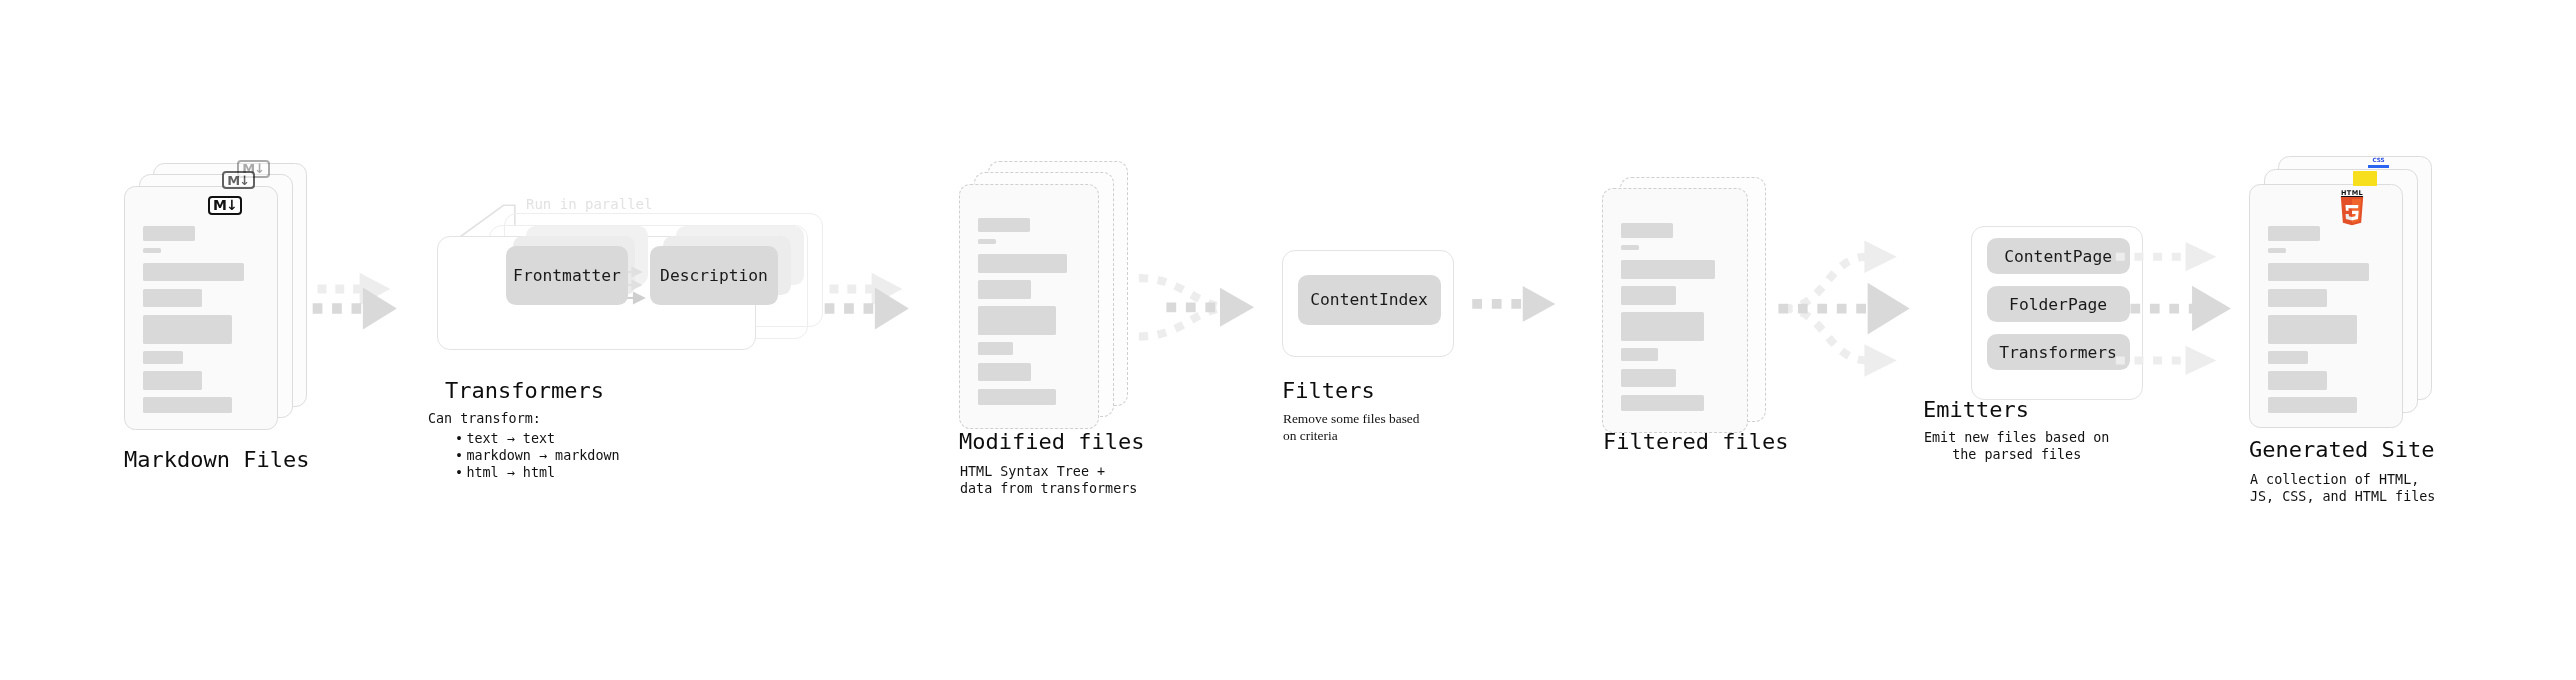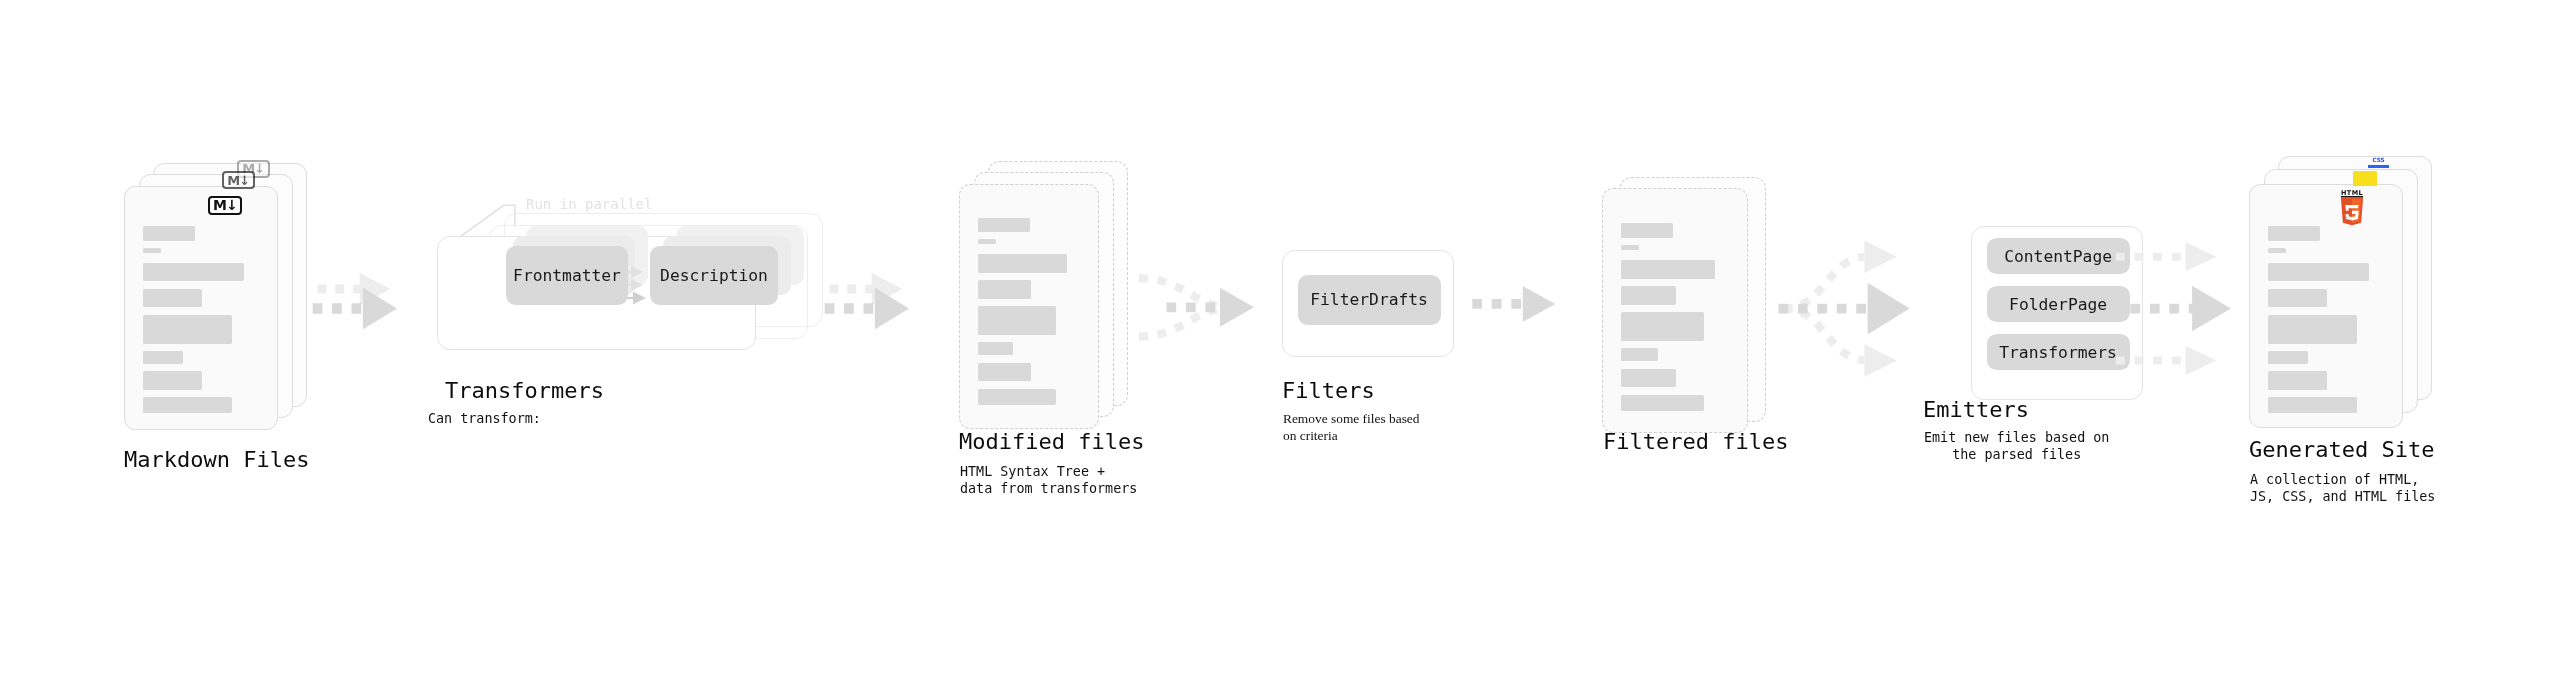--- a/index.html
+++ b/index.html
@@ -180,20 +180,25 @@
         <line x1="0" y1="38" x2="32" y2="38"></line>
           <polygon points="32,32 44,38 32,44" fill="#cfcfcf"></polygon>
       </g>
     </svg>
 
     <div class="chip" style="left:61px;top:57px;width:122px;height:59px;">Frontmatter</div>
     <div class="chip" style="left:205px;top:57px;width:128px;height:59px;">Description</div>
   </div>
   <div class="caption-title" style="left:445px;top:378px;">Transformers</div>
   <div class="caption-sub" style="left:428px;top:410px;">Can transform:</div>
+  <div class="caption-list" style="left:455px;top:430px;">
+    <div class="li"><span class="bullet">•</span><span>text → text</span></div>
+    <div class="li"><span class="bullet">•</span><span>markdown → markdown</span></div>
+    <div class="li"><span class="bullet">•</span><span>html → html</span></div>
+  </div>
 
   <svg class="ovl" style="left:821px;top:268px;" width="98" height="89" viewBox="0 0 120 110">
     <g stroke="#ededed" stroke-width="11" stroke-dasharray="11 11" fill="none">
       <line x1="10" y1="26" x2="72" y2="26"></line>
     </g>
     <polygon points="62,6 100,26 62,46" fill="#ededed"></polygon>
     <g stroke="#d9d9d9" stroke-width="13" stroke-dasharray="12 12" fill="none">
       <line x1="4" y1="50" x2="74" y2="50"></line>
     </g>
     <polygon points="66,24 108,50 66,76" fill="#d9d9d9"></polygon>
@@ -227,21 +232,21 @@
       <path d="M6,94 C58,94 70,64 112,58"></path>
     </g>
     <g stroke="#d9d9d9" stroke-width="12" stroke-dasharray="12 12" fill="none">
       <line x1="40" y1="58" x2="112" y2="58"></line>
     </g>
     <polygon points="106,34 148,58 106,82" fill="#d9d9d9"></polygon>
   </svg>
 
   <div class="node" style="left:1282px;top:250px;">
     <div class="groupbox" style="left:0;top:0;width:172px;height:107px;">
-      <div class="chip" style="left:14.6px;top:23.6px;width:143px;height:50px;">FilterDrafts</div>
+      <div class="chip" style="left:14.6px;top:23.6px;width:143px;height:50px;">ContentIndex</div>
     </div>
   </div>
   <div class="caption-title" style="left:1282px;top:378px;">Filters</div>
   <div class="caption-sub" style="left:1283px;top:410px;font-family:Liberation Serif, serif;">Remove some files based
 on criteria</div>
 
   <svg class="ovl" style="left:1469px;top:286px;" width="114" height="57" viewBox="0 0 140 70">
     <g stroke="#d9d9d9" stroke-width="12" stroke-dasharray="12 12" fill="none">
       <line x1="4" y1="22" x2="72" y2="22"></line>
     </g>

